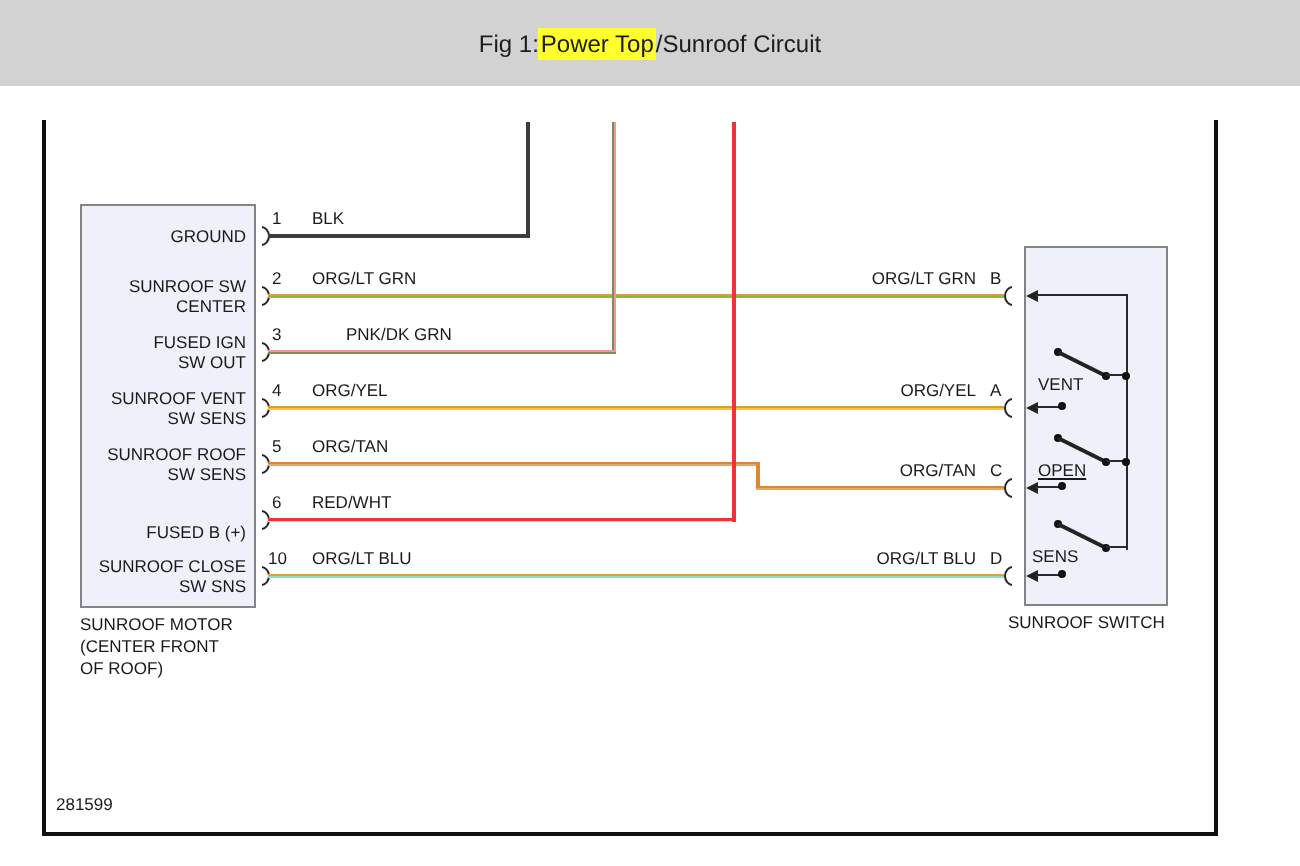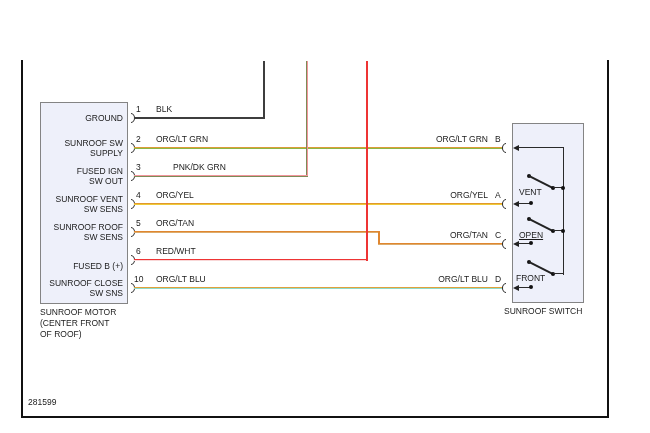--- a/index.html
+++ b/index.html
@@ -46,34 +46,39 @@
   .blade{position:absolute;height:1.6px;width:27px;background:#222;transform-origin:0 50%;transform:rotate(26.5deg);}
   .arrow-left{position:absolute;width:0;height:0;border-top:3px solid transparent;
               border-bottom:3px solid transparent;border-right:6px solid #222;}
   .pin-num{position:absolute;font-size:8.5px;line-height:10px;white-space:nowrap;}
 </style>
 </head>
 <body>
 
 <div id="page">
 
+  <div class="header">
+    <span>Fig 1: </span>
+    <span class="hl">Power Top</span>
+    <span>/Sunroof Circuit</span>
+  </div>
 
   <div class="frame-v" style="left:21px;"></div>
   <div class="frame-v" style="left:607px;"></div>
   <div class="frame-b"></div>
 
   <div class="cbox" style="left:40px;top:102px;width:88px;height:202px;"></div>
 
   <div class="mpin-label" style="top:107px;">
     <span>GROUND</span>
       <span></span>
   </div>
   <div class="mpin-label" style="top:137px;">
     <span>SUNROOF SW</span>
-      <span>SUPPLY</span>
+      <span>CENTER</span>
   </div>
   <div class="mpin-label" style="top:165px;">
     <span>FUSED IGN</span>
       <span>SW OUT</span>
   </div>
   <div class="mpin-label" style="top:193px;">
     <span>SUNROOF VENT</span>
       <span>SW SENS</span>
   </div>
   <div class="mpin-label" style="top:221px;">
@@ -169,21 +174,21 @@
   <div class="dot" style="left:561px;top:229px;"></div>
   <div class="t" style="left:519px;top:230px;text-decoration:underline;">OPEN</div>
   <div class="arrow-left" style="left:513px;top:241px;"></div>
   <div class="iline" style="left:518px;top:243px;width:13px;"></div>
   <div class="dot" style="left:529px;top:241px;"></div>
 
   <div class="dot" style="left:527px;top:260px;"></div>
   <div class="blade" style="left:529px;top:261px;"></div>
   <div class="dot" style="left:551px;top:272px;"></div>
   <div class="iline" style="left:553px;top:273px;width:11px;"></div>
-  <div class="t" style="left:516px;top:273px;">FRONT</div>
+  <div class="t" style="left:516px;top:273px;">SENS</div>
   <div class="arrow-left" style="left:513px;top:285px;"></div>
   <div class="iline" style="left:518px;top:287px;width:13px;"></div>
   <div class="dot" style="left:529px;top:285px;"></div>
 
   <div class="caption" style="left:40px;top:307px;">
     <div>SUNROOF MOTOR</div>
     <div>(CENTER FRONT</div>
     <div>OF ROOF)</div>
   </div>
   <div class="caption" style="left:504px;top:306px;width:88px;text-align:left;">SUNROOF SWITCH</div>

